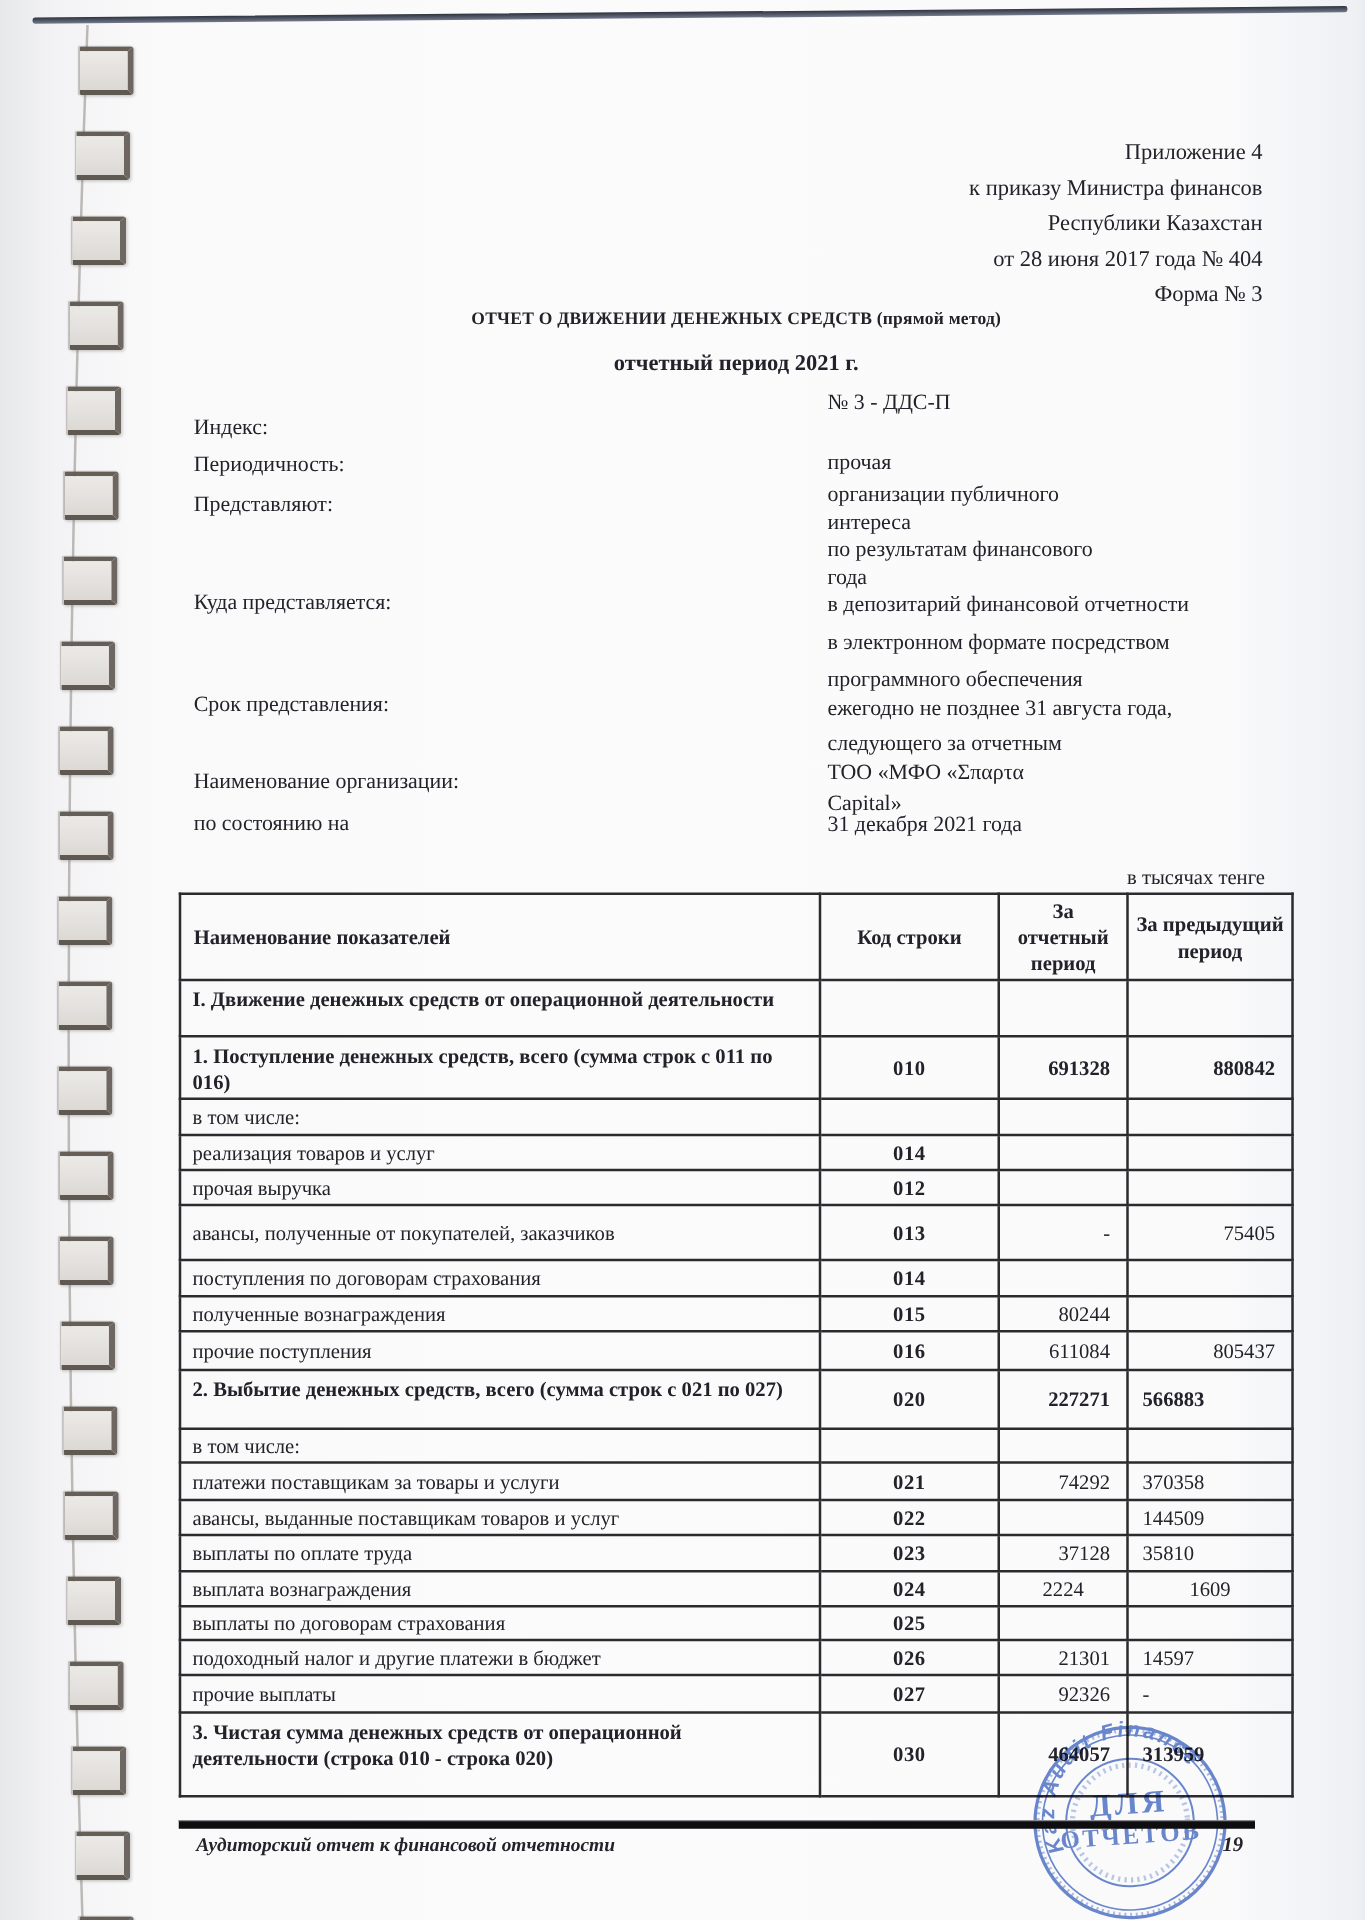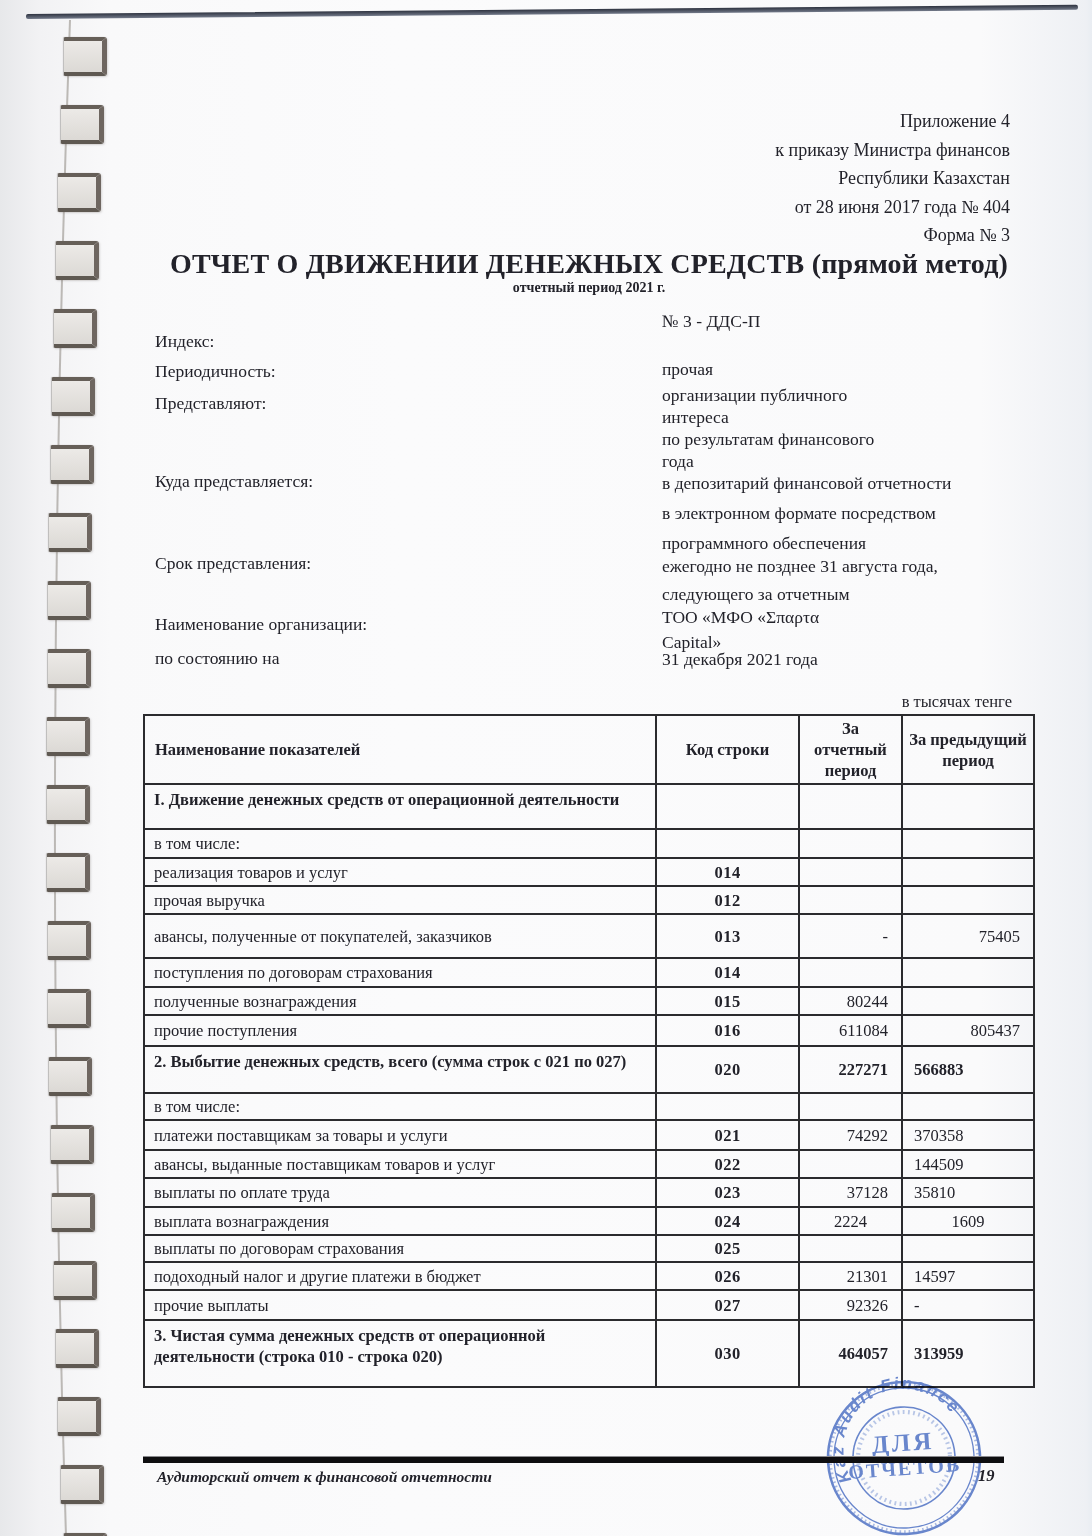--- a/index.html
+++ b/index.html
@@ -26,22 +26,22 @@
     border-radius:1px 3px 3px 1px;
     box-shadow:-1px 0 1px rgba(90,84,78,.35), 1px 1px 2px rgba(120,115,110,.25);
     filter:blur(.3px);
   }
   .comb-spine{position:absolute;left:0;top:0;}
   
   .hdr-right{
     position:absolute;top:107px;right:82px;text-align:right;
     font-size:18px;line-height:28.5px;white-space:pre-line;
   }
-  .title1{position:absolute;top:248px;left:143px;width:892px;text-align:center;font-size:28px;font-weight:bold;letter-spacing:.2px;}
-  .title2{position:absolute;top:280px;left:143px;width:892px;text-align:center;font-size:14px;font-weight:bold;}
+  .title1{position:absolute;top:248px;left:143px;width:892px;text-align:center;font-size:14px;font-weight:bold;letter-spacing:.2px;}
+  .title2{position:absolute;top:280px;left:143px;width:892px;text-align:center;font-size:18px;font-weight:bold;}
   
   .il{position:absolute;left:155px;font-size:17.5px;}
   .iv{position:absolute;left:662px;font-size:17.5px;white-space:pre-line;}
   .lh22{line-height:22px;}
   .lh30{line-height:30px;}
   .lh28{line-height:28px;}
   .lh25{line-height:25px;}
   .units{position:absolute;top:692px;right:80px;font-size:16.5px;}
   
   .tbl{
@@ -161,20 +161,26 @@
       <th>За предыдущий период</th>
     </tr>
   </thead>
   <tbody id="table-body">
       <tr class="bold v-top" style="height: 45px;">
         <td class="name">I. Движение денежных средств от операционной деятельности</td>
         <td class="code a-c"></td>
         <td class="cur a-r"></td>
         <td class="prev a-r"></td>
       </tr>
+      <tr class="bold v-top" style="height: 45px;">
+        <td class="name">1. Поступление денежных средств, всего (сумма строк с 011 по 016)</td>
+        <td class="code a-c">010</td>
+        <td class="cur a-r">691328</td>
+        <td class="prev a-r">880842</td>
+      </tr>
       <tr style="height: 29px;">
         <td class="name">в том числе:</td>
         <td class="code a-c"></td>
         <td class="cur a-r"></td>
         <td class="prev a-r"></td>
       </tr>
       <tr style="height: 28px;">
         <td class="name">реализация товаров и услуг</td>
         <td class="code a-c">014</td>
         <td class="cur a-r"></td>

